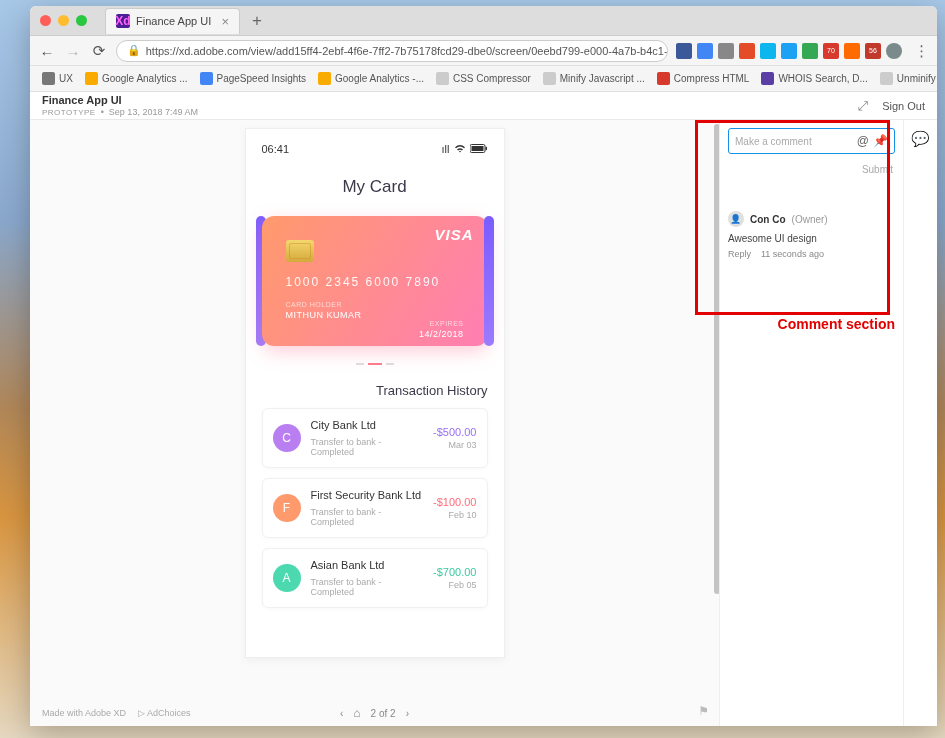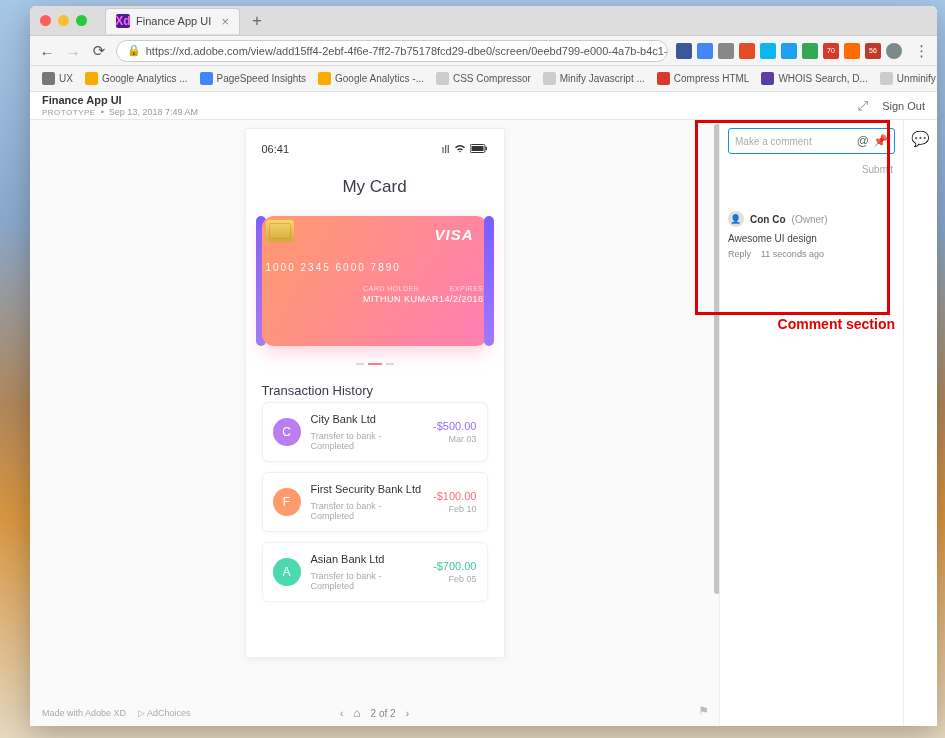--- a/index.html
+++ b/index.html
@@ -51,32 +51,32 @@
 
 
 .phone { width:260px; height:530px; background:#fff; border:1px solid #eee; box-shadow:0 2px 8px rgba(0,0,0,.05); padding:14px 16px; position:relative; overflow:hidden;}
 .statusbar{display:flex;justify-content:space-between;font-size:11px;color:#333;}
 .status-icons{display:flex;gap:4px;align-items:center;margin-left:40px;}
 .mycard-title{text-align:center;font-size:17px;color:#3a3a4a;margin-top:22px;margin-bottom:14px;}
 .card-carousel{position:relative;height:140px;display:flex;align-items:center;justify-content:center;}
 .side-card{width:10px;height:130px;border-radius:8px;}
 .side-left{background:linear-gradient(#7b5cff,#9b7bff);position:absolute;left:-6px;}
 .side-right{background:linear-gradient(#7b5cff,#9b7bff);position:absolute;right:-6px;}
-.credit-card{width:244px;height:130px;border-radius:12px;background:linear-gradient(120deg,#ff9a6c 0%,#ff7eb3 100%);padding:4px;color:#fff;position:relative;box-shadow:0 6px 18px rgba(255,120,150,.35);}
+.credit-card{width:244px;height:130px;border-radius:12px;background:linear-gradient(120deg,#ff9a6c 0%,#ff7eb3 100%);padding:24px;color:#fff;position:relative;box-shadow:0 6px 18px rgba(255,120,150,.35);}
 .chip{width:28px;height:22px;background:linear-gradient(#f5d76e,#d4a93c);border-radius:3px;position:relative;}
 .chip::before{content:"";position:absolute;inset:3px;border:1px solid rgba(200,140,30,.45);border-radius:2px;}
 .visa{position:absolute;top:10px;right:14px;font-style:italic;font-weight:800;letter-spacing:1px;font-size:15px;}
-.card-number{font-size:10px;letter-spacing:2px;margin-top:20px;color:rgba(255,255,255,.92);}
-.card-row{display:flex;justify-content:flex-end;margin-top:12px;font-size:7px;}
+.card-number{font-size:12px;letter-spacing:2px;margin-top:13px;color:rgba(255,255,255,.92);}
+.card-row{display:flex;justify-content:flex-end;margin-top:12px;font-size:7px;flex-direction:column;}
 .card-label{opacity:.65;letter-spacing:.5px;}
 .card-value{font-size:9px;margin-top:2px;letter-spacing:.5px;}
 .dots-ind{display:flex;justify-content:center;margin-top:12px;gap:4px;}
 .dots-ind span{width:8px;height:2px;background:#ddd;}
 .dots-ind .active{background:#ff7a8a;width:14px;}
-.trans-title{text-align:left;font-size:13px;color:#3a3a4a;margin-top:18px;margin-bottom:4px;}
+.trans-title{text-align:right;font-size:13px;color:#3a3a4a;margin-top:18px;margin-bottom:10px;}
 .trans-list{display:flex;flex-direction:column;gap:10px;}
 .trans-item{background:#fff;border:1px solid #f0f0f0;border-radius:6px;padding:10px;display:flex;align-items:center;gap:10px;box-shadow:0 1px 4px rgba(0,0,0,.03);}
 .avatar-circ{width:28px;height:28px;border-radius:50%;display:flex;align-items:center;justify-content:center;color:#fff;font-size:12px;}
 .trans-mid{flex:1;}
 .trans-name{font-size:11px;color:#333;}
 .trans-desc{font-size:9px;color:#aaa;margin-top:6px;}
 .trans-right{text-align:right;}
 .trans-amt{font-size:11px;}
 .trans-date{font-size:9px;color:#aaa;margin-top:2px;}
 

